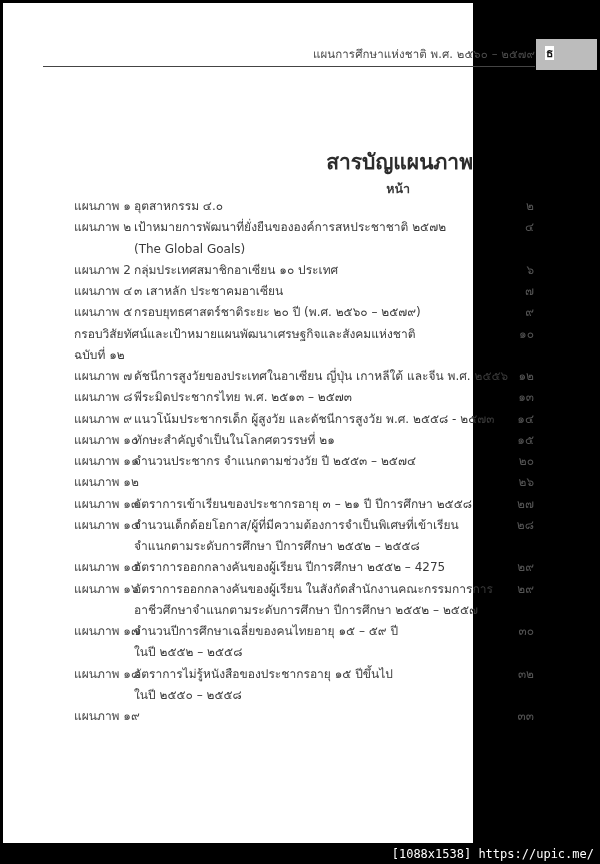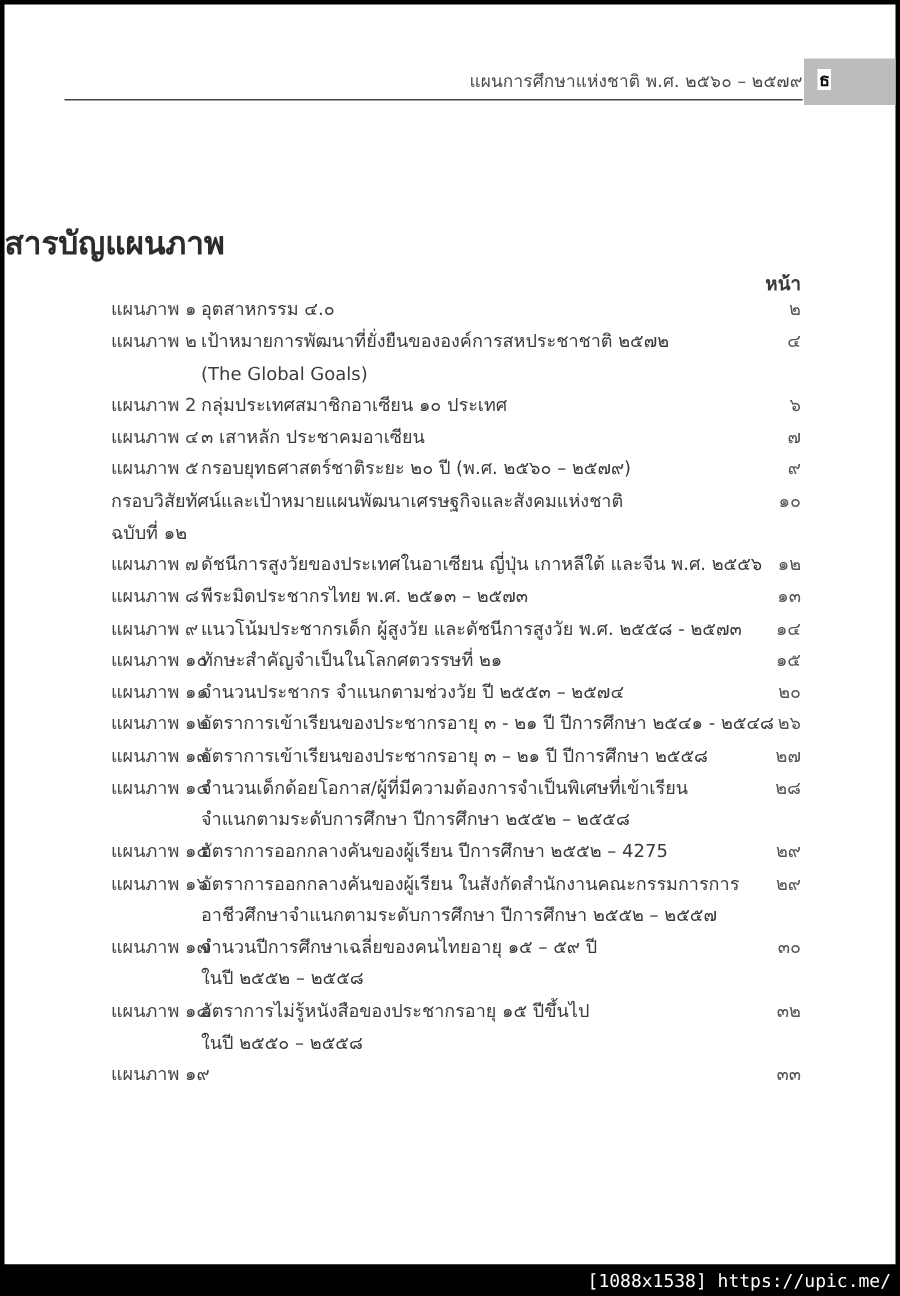--- a/index.html
+++ b/index.html
@@ -7,21 +7,21 @@
     width: 600px; height: 864px;
     background: #000;
     position: relative;
     overflow: hidden;
     font-family: "DejaVu Sans", "Liberation Sans", sans-serif;
     color: #3a3a3a;
   }
   .page {
     position: absolute;
     left: 3px; top: 3px;
-    width: 594px; height: 840px;
+    width: 470px; height: 840px;
     background: #fff;
   }
   .running-header {
     position: absolute;
     left: 40px; top: 36px;
     width: 492px; height: 28px;
   }
   .running-header-text {
     position: absolute;
     right: 0; top: 6px;
@@ -46,21 +46,21 @@
     left: 9px; top: 7px;
     font-size: 12px; font-weight: bold;
     color: #111;
     background: #fff;
     padding: 0 1px;
     line-height: 14px;
   }
   .toc-title {
     position: absolute;
     left: 0; right: 0; top: 142px;
-    text-align: left;
+    text-align: right;
     font-size: 21px;
     font-weight: bold;
     color: #2c2c2c;
   }
   .page-col-header {
     position: absolute;
     right: 63px; top: 176px;
     font-size: 12.5px;
     font-weight: bold;
     color: #3a3a3a;
@@ -204,23 +204,20 @@
       </div>
       <div class="toc-row">
         <span class="toc-label">แผนภาพ ๑๑</span>
         <span class="toc-desc">
           <span class="toc-desc-line">จำนวนประชากร จำแนกตามช่วงวัย ปี ๒๕๕๓ – ๒๕๗๔</span>
         </span>
         <span class="toc-page">๒๐</span>
       </div>
       <div class="toc-row">
         <span class="toc-label">แผนภาพ ๑๒</span>
-        <span class="toc-desc">
-          <span class="toc-desc-line">อัตราการเข้าเรียนของประชากรอายุ ๓ - ๒๑ ปี ปีการศึกษา ๒๕๔๑ - ๒๕๔๘</span>
-        </span>
         <span class="toc-page">๒๖</span>
       </div>
       <div class="toc-row">
         <span class="toc-label">แผนภาพ ๑๓</span>
         <span class="toc-desc">
           <span class="toc-desc-line">อัตราการเข้าเรียนของประชากรอายุ ๓ – ๒๑ ปี ปีการศึกษา ๒๕๕๘</span>
         </span>
         <span class="toc-page">๒๗</span>
       </div>
       <div class="toc-row">

